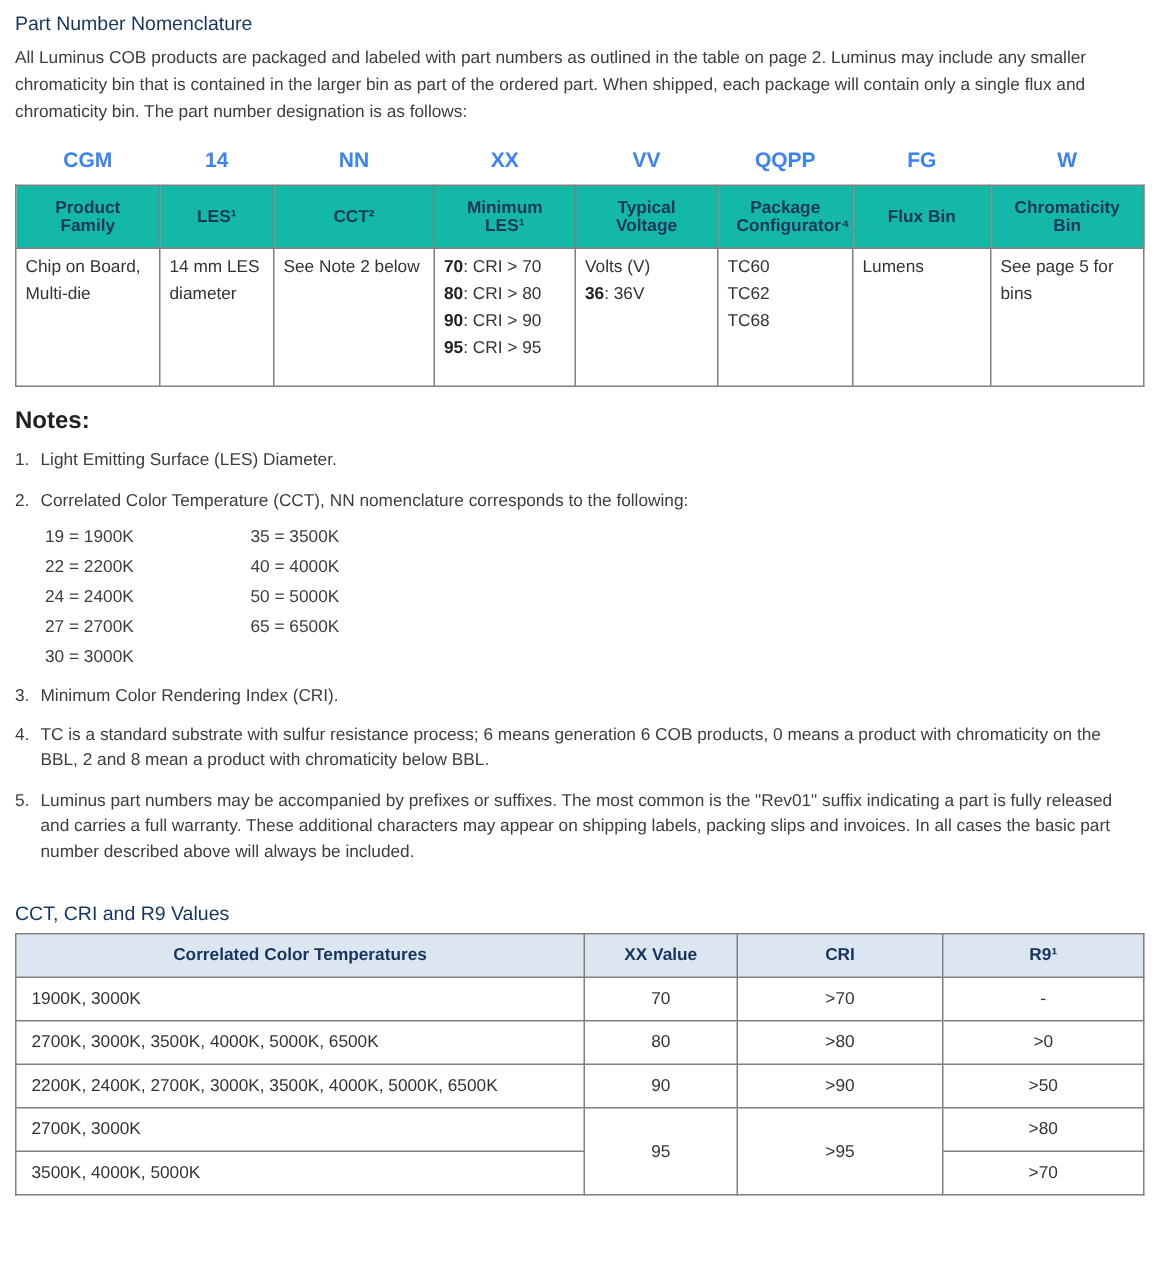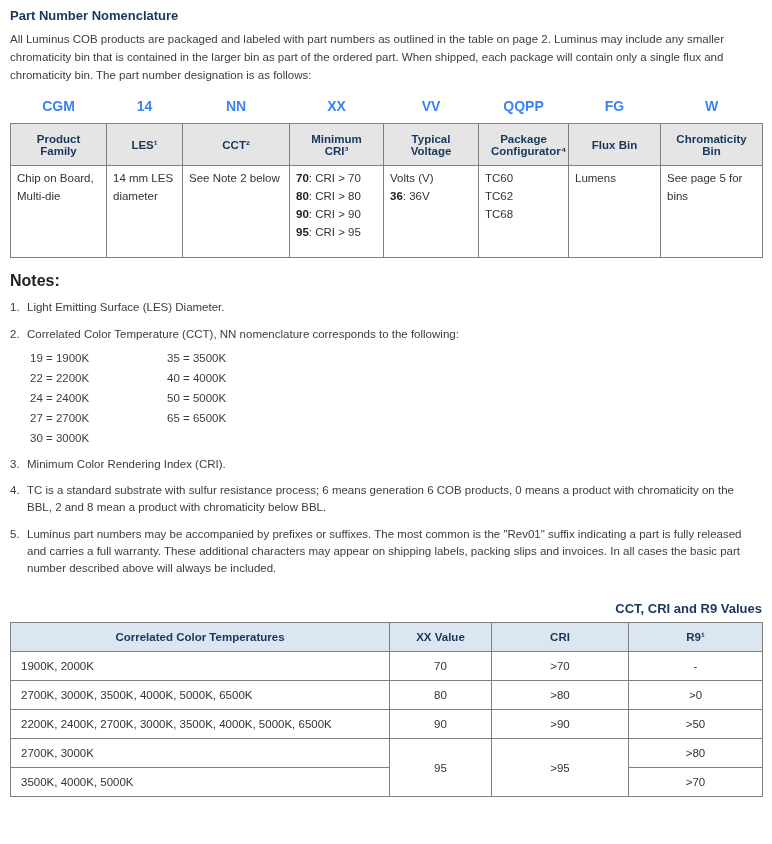--- a/index.html
+++ b/index.html
@@ -14,21 +14,21 @@
   .doc-title {
     text-align: center;
     color: #17365d;
     font-size: 17px;
     font-weight: bold;
     margin: 10px 0 18px;
   }
   .section-heading {
     color: #17365d;
     font-size: 13px;
-    font-weight: bold;
+    font-weight: normal;
     margin: 0 0 7px;
   }
   .intro {
     font-size: 11.5px;
     line-height: 1.58;
     margin: 0 0 10px;
     color: #3d3d3d;
   }
 
   table { border-collapse: collapse; table-layout: fixed; width: 752px; }
@@ -37,21 +37,21 @@
   .codes-row td {
     border: none;
     text-align: center;
     font-weight: bold;
     font-size: 14px;
     color: #3b82f6;
     padding: 4px 0 9px;
   }
   .main-table th {
     border: 1px solid #808080;
-    background: #e5e5e5;
+    background: #14b8a6;
     color: #17365d;
     font-size: 11.5px;
     font-weight: bold;
     text-align: center;
     vertical-align: middle;
     height: 42px;
     padding: 5px 12px;
   }
   .main-table td.data {
     border: 1px solid #808080;
@@ -85,21 +85,21 @@
   .cct-map {
     display: grid;
     grid-template-columns: 137px 160px;
     row-gap: 8px;
     margin: 3px 0 12px 20px;
     font-size: 11.5px;
     color: #3d3d3d;
   }
 
   
-  .values-heading { margin-top: 24px; margin-bottom: 6px; text-align: right; }
+  .values-heading { margin-top: 24px; margin-bottom: 6px; }
   .values-table th {
     border: 1px solid #808080;
     background: #dce6f1;
     color: #17365d;
     font-size: 11.5px;
     font-weight: bold;
     text-align: center;
     padding: 8px 4px;
   }
   .values-table td {
@@ -140,21 +140,21 @@
       <td>XX</td>
       <td>VV</td>
       <td>QQPP</td>
       <td>FG</td>
       <td>W</td>
     </tr>
     <tr>
       <th>Product Family</th>
       <th>LES¹</th>
       <th>CCT²</th>
-      <th>Minimum CRI³</th>
+      <th>Minimum LES¹</th>
       <th>Typical Voltage</th>
       <th>Package Configurator⁴</th>
       <th>Flux Bin</th>
       <th>Chromaticity Bin</th>
     </tr>
     <tr>
       <td class="data">Chip on Board, Multi-die</td>
       <td class="data">14 mm LES diameter</td>
       <td class="data">See Note 2 below</td>
       <td class="data">
@@ -227,21 +227,21 @@
         <col style="width:134px">
     </colgroup>
     <tbody>
         <tr>
       <th>Correlated Color Temperatures</th>
       <th>XX Value</th>
       <th>CRI</th>
       <th>R9¹</th>
     </tr>
     <tr>
-      <td class="temps">1900K, 2000K</td>
+      <td class="temps">1900K, 3000K</td>
       <td>70</td>
       <td>&gt;70</td>
       <td>-</td>
     </tr>
     <tr>
       <td class="temps">2700K, 3000K, 3500K, 4000K, 5000K, 6500K</td>
       <td>80</td>
       <td>&gt;80</td>
       <td>&gt;0</td>
     </tr>

